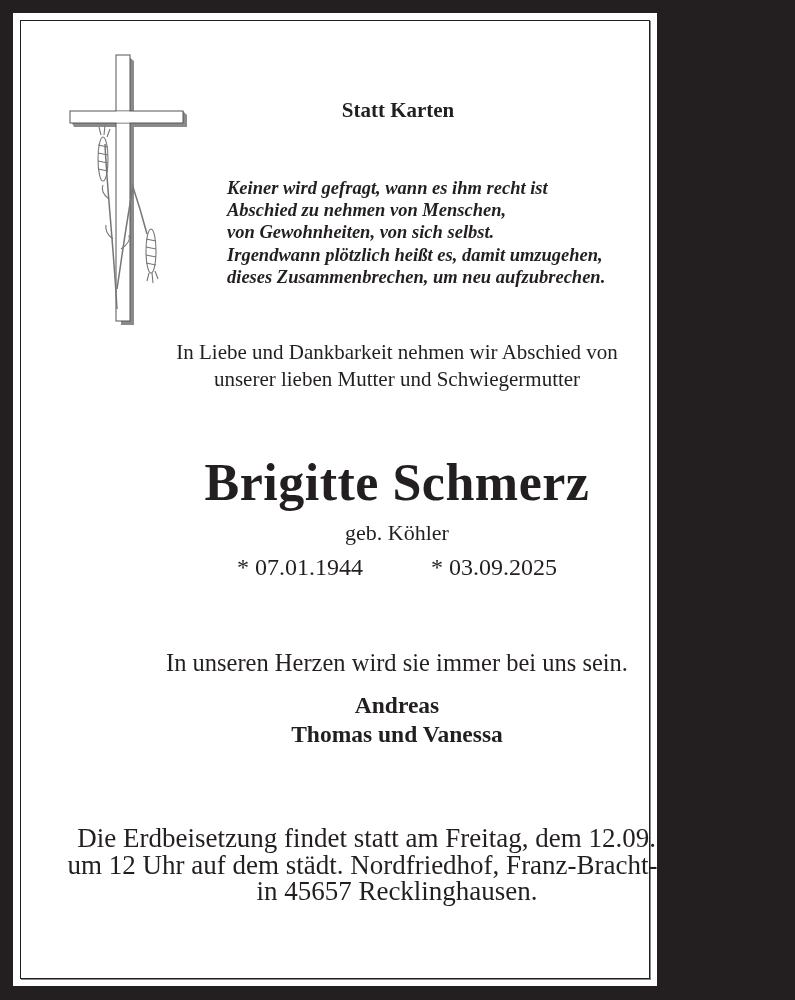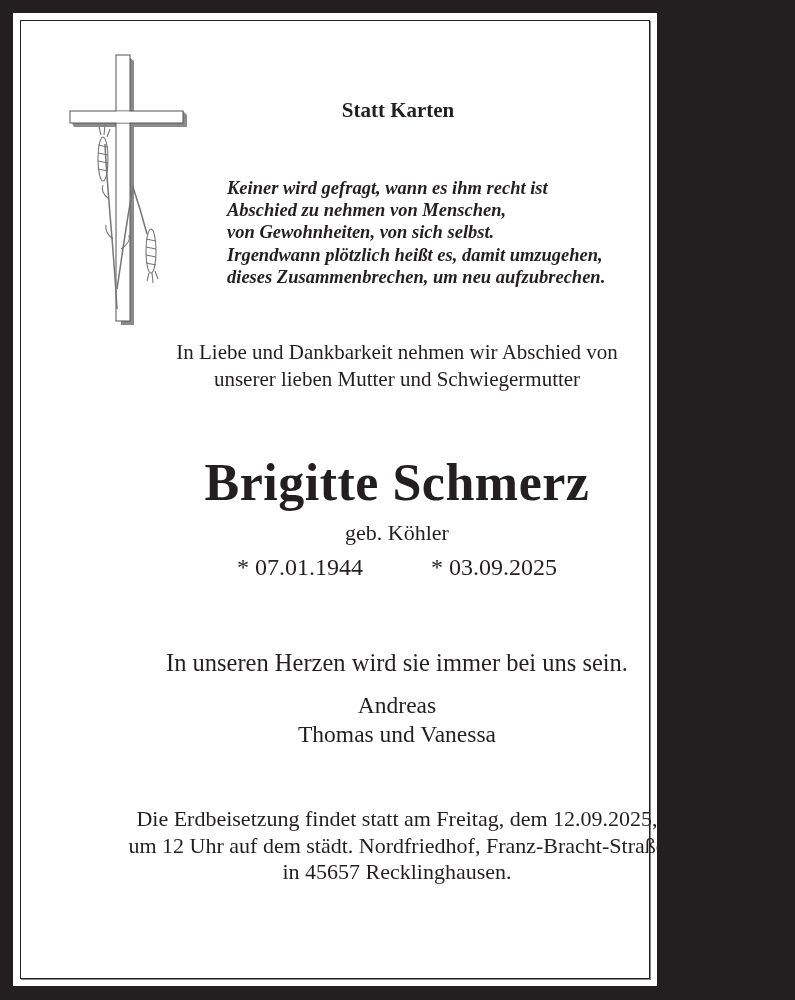--- a/index.html
+++ b/index.html
@@ -35,22 +35,22 @@
       position: absolute; left: 0; width: 768px; text-align: center;
       font-family: "Liberation Serif", serif;
     }
     .intro { top: 326px; font-size: 21px; line-height: 27px; }
     .name { top: 440px; font-size: 52px; font-weight: bold; letter-spacing: 0.5px; line-height: 60px; }
     .maiden { top: 507px; font-size: 22px; line-height: 26px; }
     .dates { top: 540px; font-size: 24px; line-height: 28px; }
     .dates span { display: inline-block; }
     .dates .gap { width: 68px; }
     .herzen { top: 636px; font-size: 24.5px; line-height: 28px; }
-    .mourners { top: 678px; font-size: 23.5px; font-weight: normal; line-height: 29px; }
-    .burial { top: 793px; font-size: 22px; line-height: 26.5px; }
+    .mourners { top: 678px; font-size: 23.5px; font-weight: bold; line-height: 29px; }
+    .burial { top: 812px; font-size: 27px; line-height: 26.5px; }
     .line { display: block; }
   </style>
 </head>
 <body>
 
 <div class="frame">
   <div class="inner-line"></div>
 
   <svg class="cross" viewBox="0 0 130 280">
 

